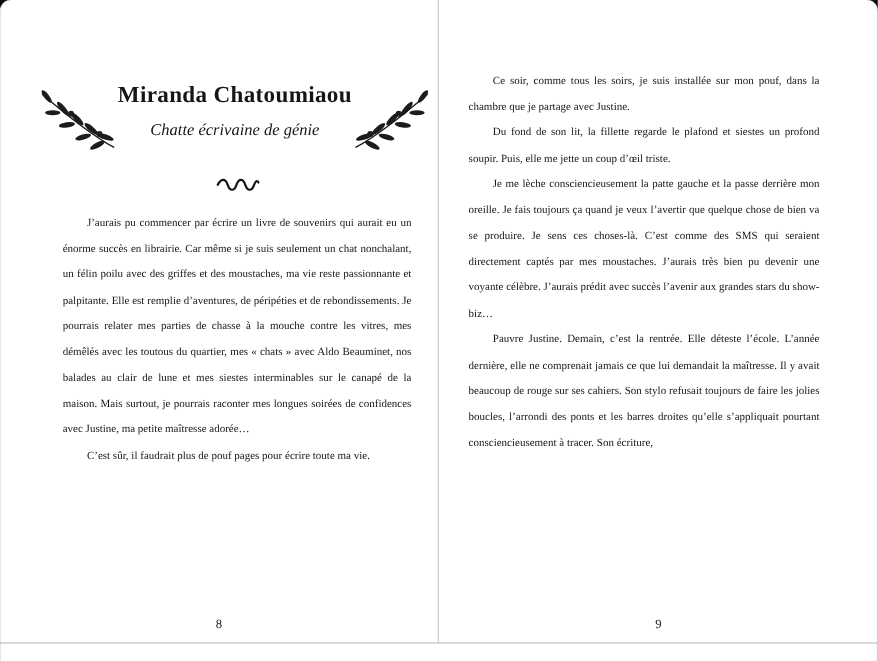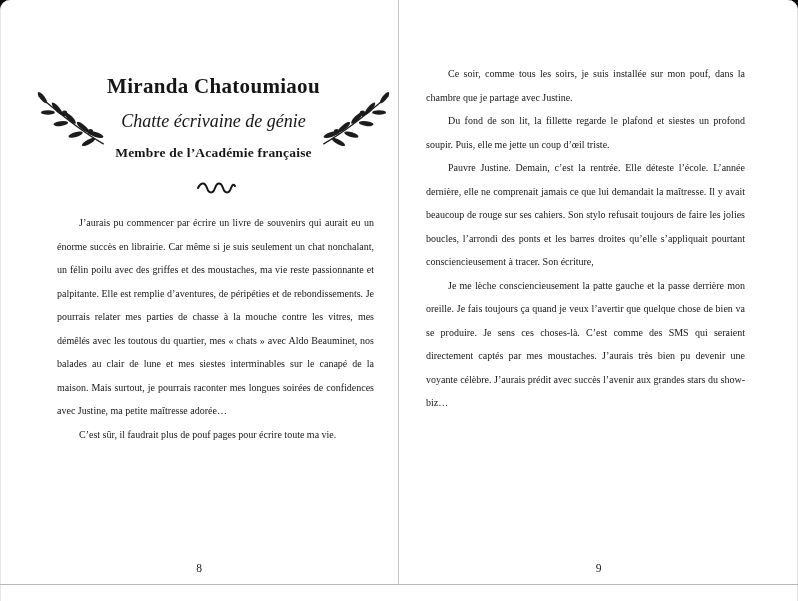--- a/index.html
+++ b/index.html
@@ -21,21 +21,21 @@
   .page-left  { width: 399px; border-right: 1px solid #c6c6c6; padding: 0 24px 0 57px; }
   .page-right { width: 399px; padding: 0 53px 0 27px; }
   .footer-rule { position: absolute; left: 0; top: 584px; width: 798px; height: 0; border-top: 1px solid #b9b9b9; }
 
   .chapter-head {
     display: flex; justify-content: center; align-items: center;
     margin: 74px -16px 0 -20px; gap: 0;
   }
   .head-text { text-align: center; flex: 0 0 auto; max-width: 216px; }
   .book-title { font-size: 21px; font-weight: bold; letter-spacing: 0.3px; margin: 0 0 12px; white-space: nowrap; }
-  .book-subtitle { font-size: 18px; font-style: italic; margin: 0 0 13px; }
+  .book-subtitle { font-size: 15px; font-style: italic; margin: 0 0 13px; }
   .book-affil { font-size: 13.5px; font-weight: bold; letter-spacing: 0.2px; margin: 0; }
   .branch { flex: 0 0 auto; line-height: 0; }
   .branch.mirrored svg { transform: scaleX(-1); }
 
   .divider { text-align: center; margin: 20px 0 16px; line-height: 0; }
 
   .body-text p {
     font-size: 10px; line-height: 23.5px;
     text-align: justify; text-indent: 22px; margin: 0;
     hyphens: auto; -webkit-hyphens: auto;
@@ -72,21 +72,20 @@
               <ellipse cx="70" cy="10" rx="7.5" ry="2.5" transform="rotate(-52 70 10)"></ellipse>
               <circle cx="18" cy="47" r="3"></circle>
               <circle cx="46" cy="27" r="3"></circle>
             </g>
           </svg>
         </span>
 
         <div class="head-text">
           <p class="book-title">Miranda Chatoumiaou</p>
           <p class="book-subtitle">Chatte écrivaine de génie</p>
-          <p class="book-affil">Membre de l’Académie française</p>
         </div>
 
         <span class="branch">
           <svg width="72" height="62" viewBox="0 0 78 64" aria-hidden="true">
             <g fill="none" stroke="#1c1c1c" stroke-width="1.4" stroke-linecap="round">
               <path d="M4 60 C 22 50, 46 32, 74 8"></path>
             </g>
             <g fill="#1c1c1c">
               <ellipse cx="12" cy="50" rx="8.5" ry="2.6" transform="rotate(-18 12 50)"></ellipse>
               <ellipse cx="20" cy="58" rx="8" ry="2.6" transform="rotate(28 20 58)"></ellipse>
@@ -115,22 +114,22 @@
         <p>C’est sûr, il faudrait plus de pouf pages pour écrire toute ma vie.</p>
       </div>
 
       <div class="page-num">8</div>
     </div>
 
     <div class="page page-right">
       <div class="body-text">
         <p>Ce soir, comme tous les soirs, je suis installée sur mon pouf, dans la chambre que je partage avec Justine.</p>
         <p>Du fond de son lit, la fillette regarde le plafond et siestes un profond soupir. Puis, elle me jette un coup d’œil triste.</p>
+        <p>Je me lèche consciencieusement la patte gauche et la passe derrière mon oreille. Je fais toujours ça quand je veux l’avertir que quelque chose de bien va se produire. Je sens ces choses-là. C’est comme des SMS qui seraient directement captés par mes moustaches. J’aurais très bien pu devenir une voyante célèbre. J’aurais prédit avec succès l’avenir aux grandes stars du show-biz…</p>
         <p>Pauvre Justine. Demain, c’est la rentrée. Elle déteste l’école. L’année dernière, elle ne comprenait jamais ce que lui demandait la maîtresse. Il y avait beaucoup de rouge sur ses cahiers. Son stylo refusait toujours de faire les jolies boucles, l’arrondi des ponts et les barres droites qu’elle s’appliquait pourtant consciencieusement à tracer. Son écriture,</p>
-        <p>Je me lèche consciencieusement la patte gauche et la passe derrière mon oreille. Je fais toujours ça quand je veux l’avertir que quelque chose de bien va se produire. Je sens ces choses-là. C’est comme des SMS qui seraient directement captés par mes moustaches. J’aurais très bien pu devenir une voyante célèbre. J’aurais prédit avec succès l’avenir aux grandes stars du show-biz…</p>
       </div>
 
       <div class="page-num">9</div>
     </div>
 
   </div>
 
   <div class="footer-rule"></div>
 </div>
 

